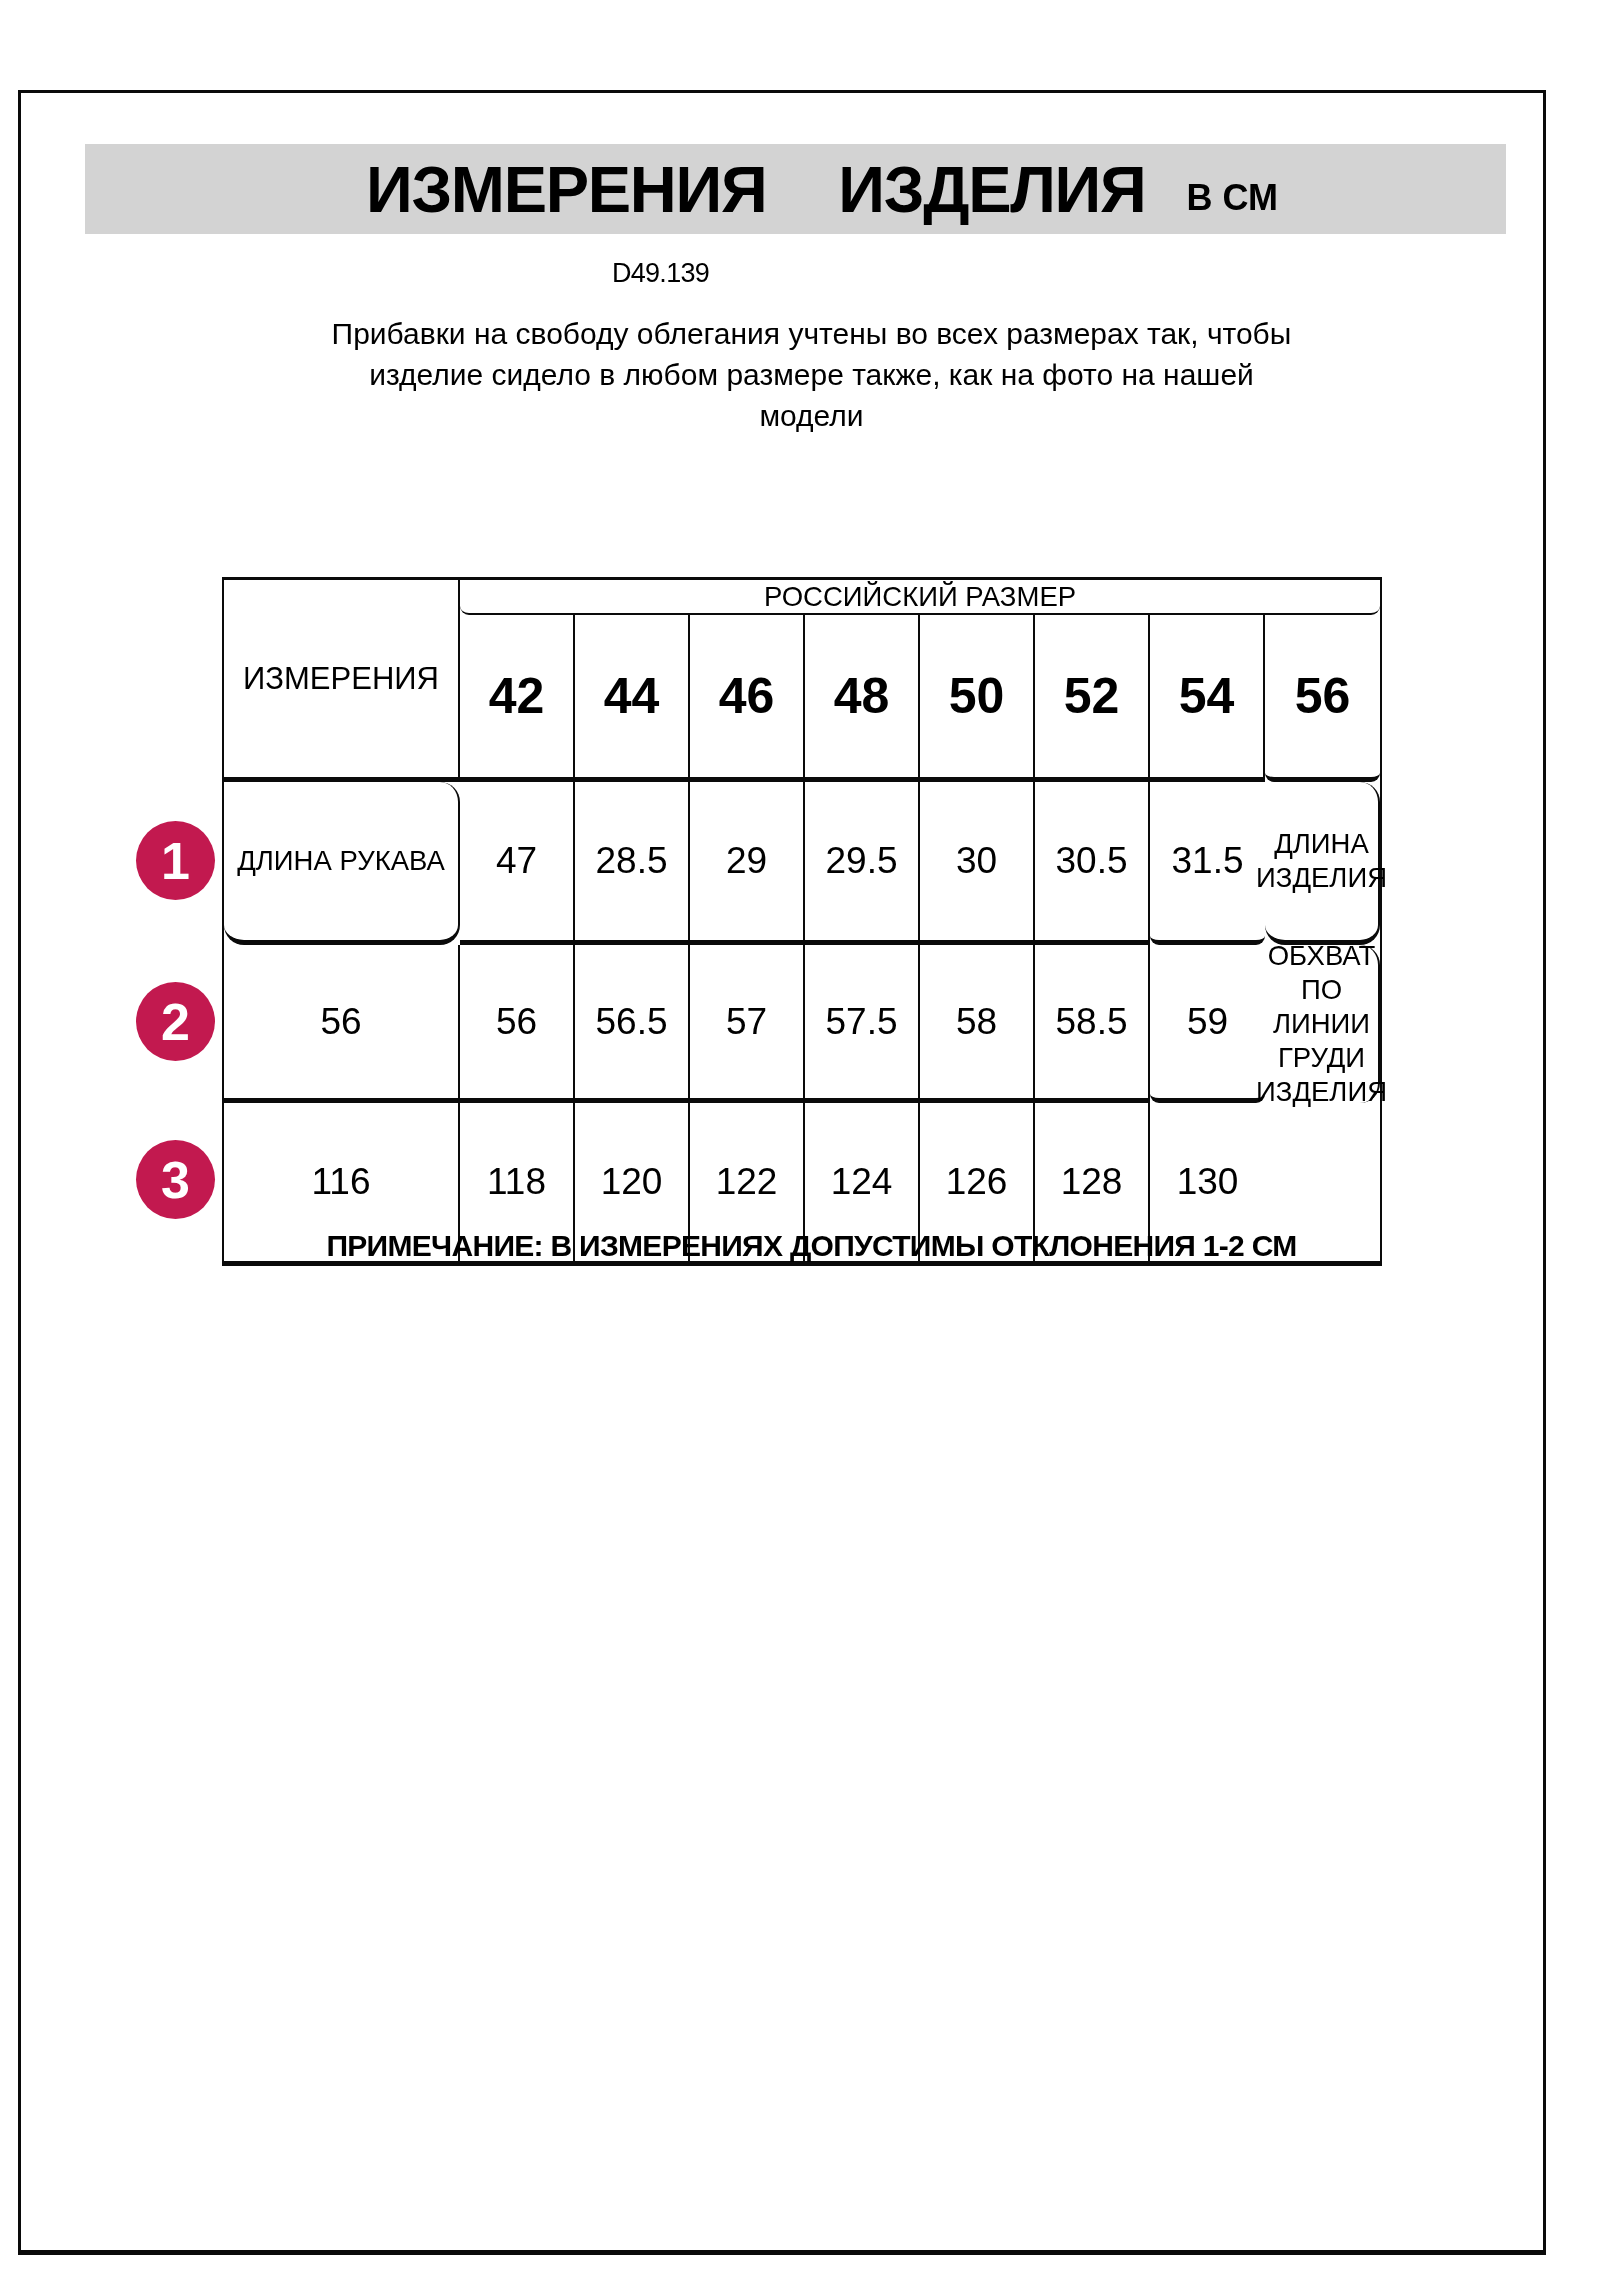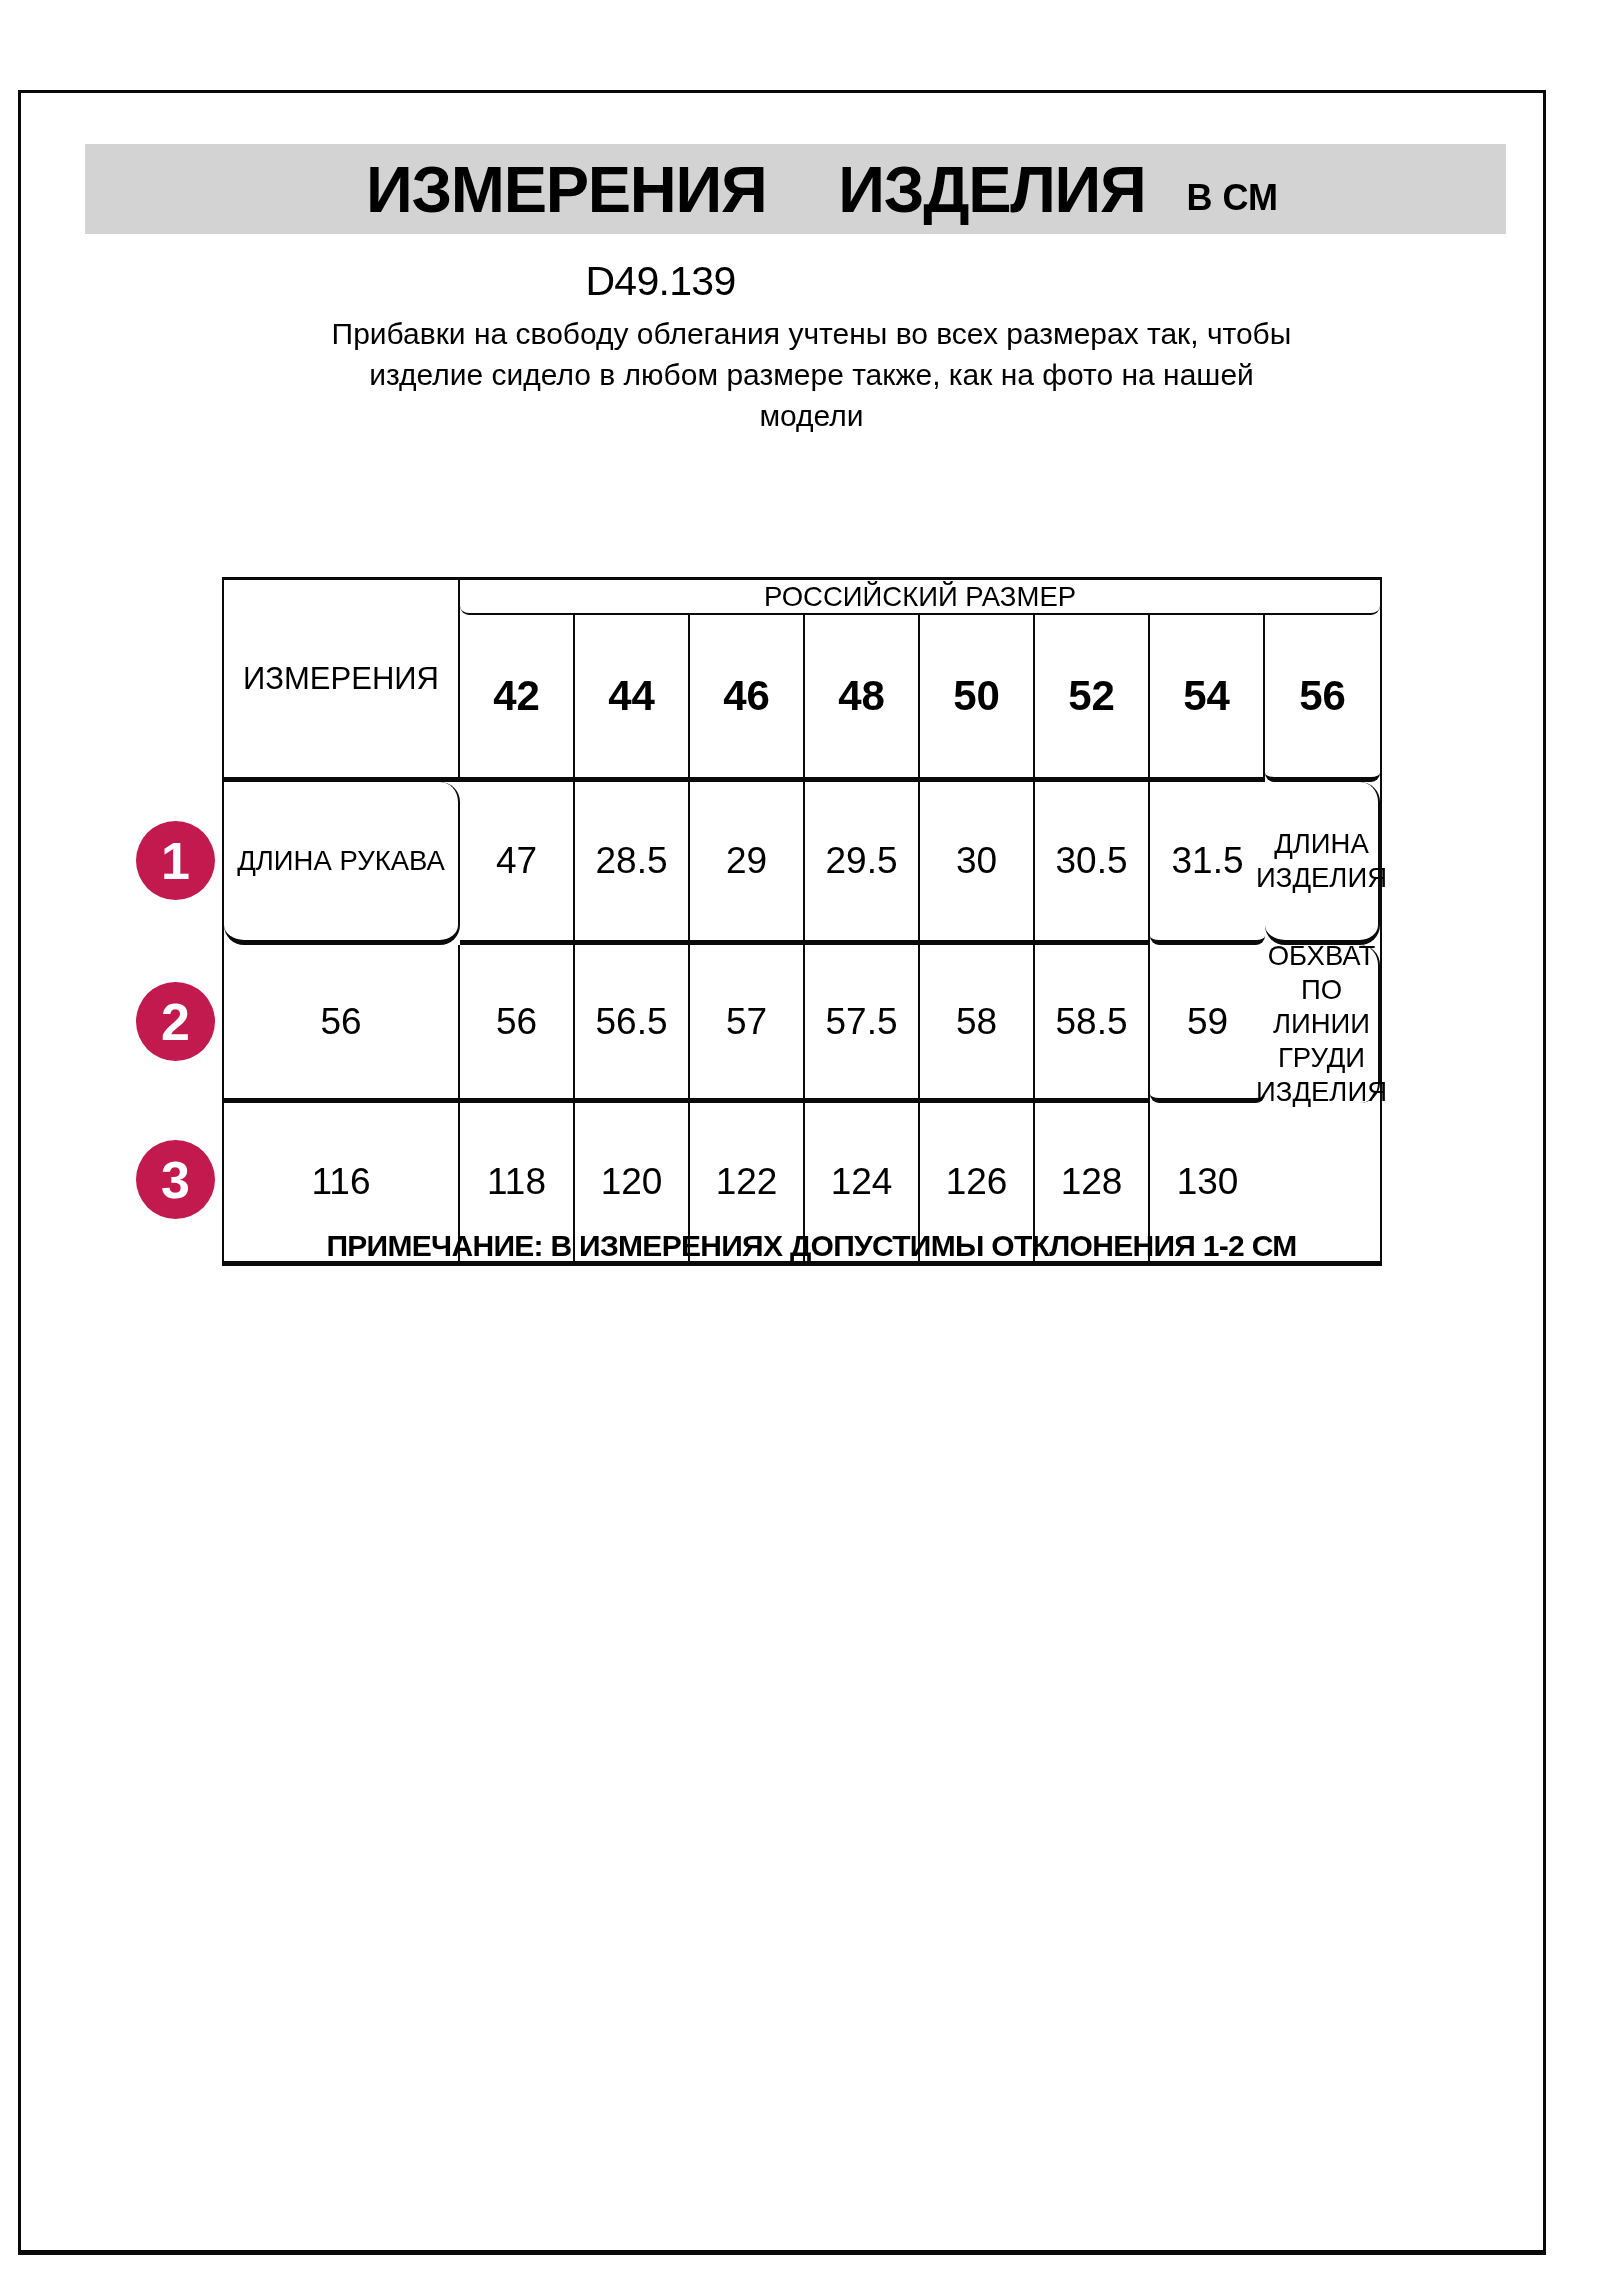--- a/index.html
+++ b/index.html
@@ -49,21 +49,21 @@
     font-weight:700;
     margin-left:41px;
     transform:translateY(9.2px);
     white-space:nowrap;
   }
   .model{
     position:absolute;
     left:0; top:222px;
     width:1321px;
     text-align:center;
-    font-size:41px;
+    font-size:27px;
     font-weight:500;
     letter-spacing:-0.7px;
   }
   .desc{
     position:absolute;
     left:0; top:277px;
     width:1623px;
     text-align:center;
     font-size:30px;
     line-height:41px;
@@ -96,21 +96,21 @@
   .corner{
     grid-column:1; grid-row:1/3;
     font-size:31px;
   }
   .group-header{
     grid-column:2/10; grid-row:1;
     font-size:27.5px;
     border-right:none;
   }
   .size-cell{
-    font-size:42px;
+    font-size:50px;
     font-weight:700;
   }
   .row-label{
     font-size:27.5px;
     white-space:pre-line;
     line-height:34px;
     padding:0 6.5px;
     border-radius:20px;
   }
   .value-cell{

